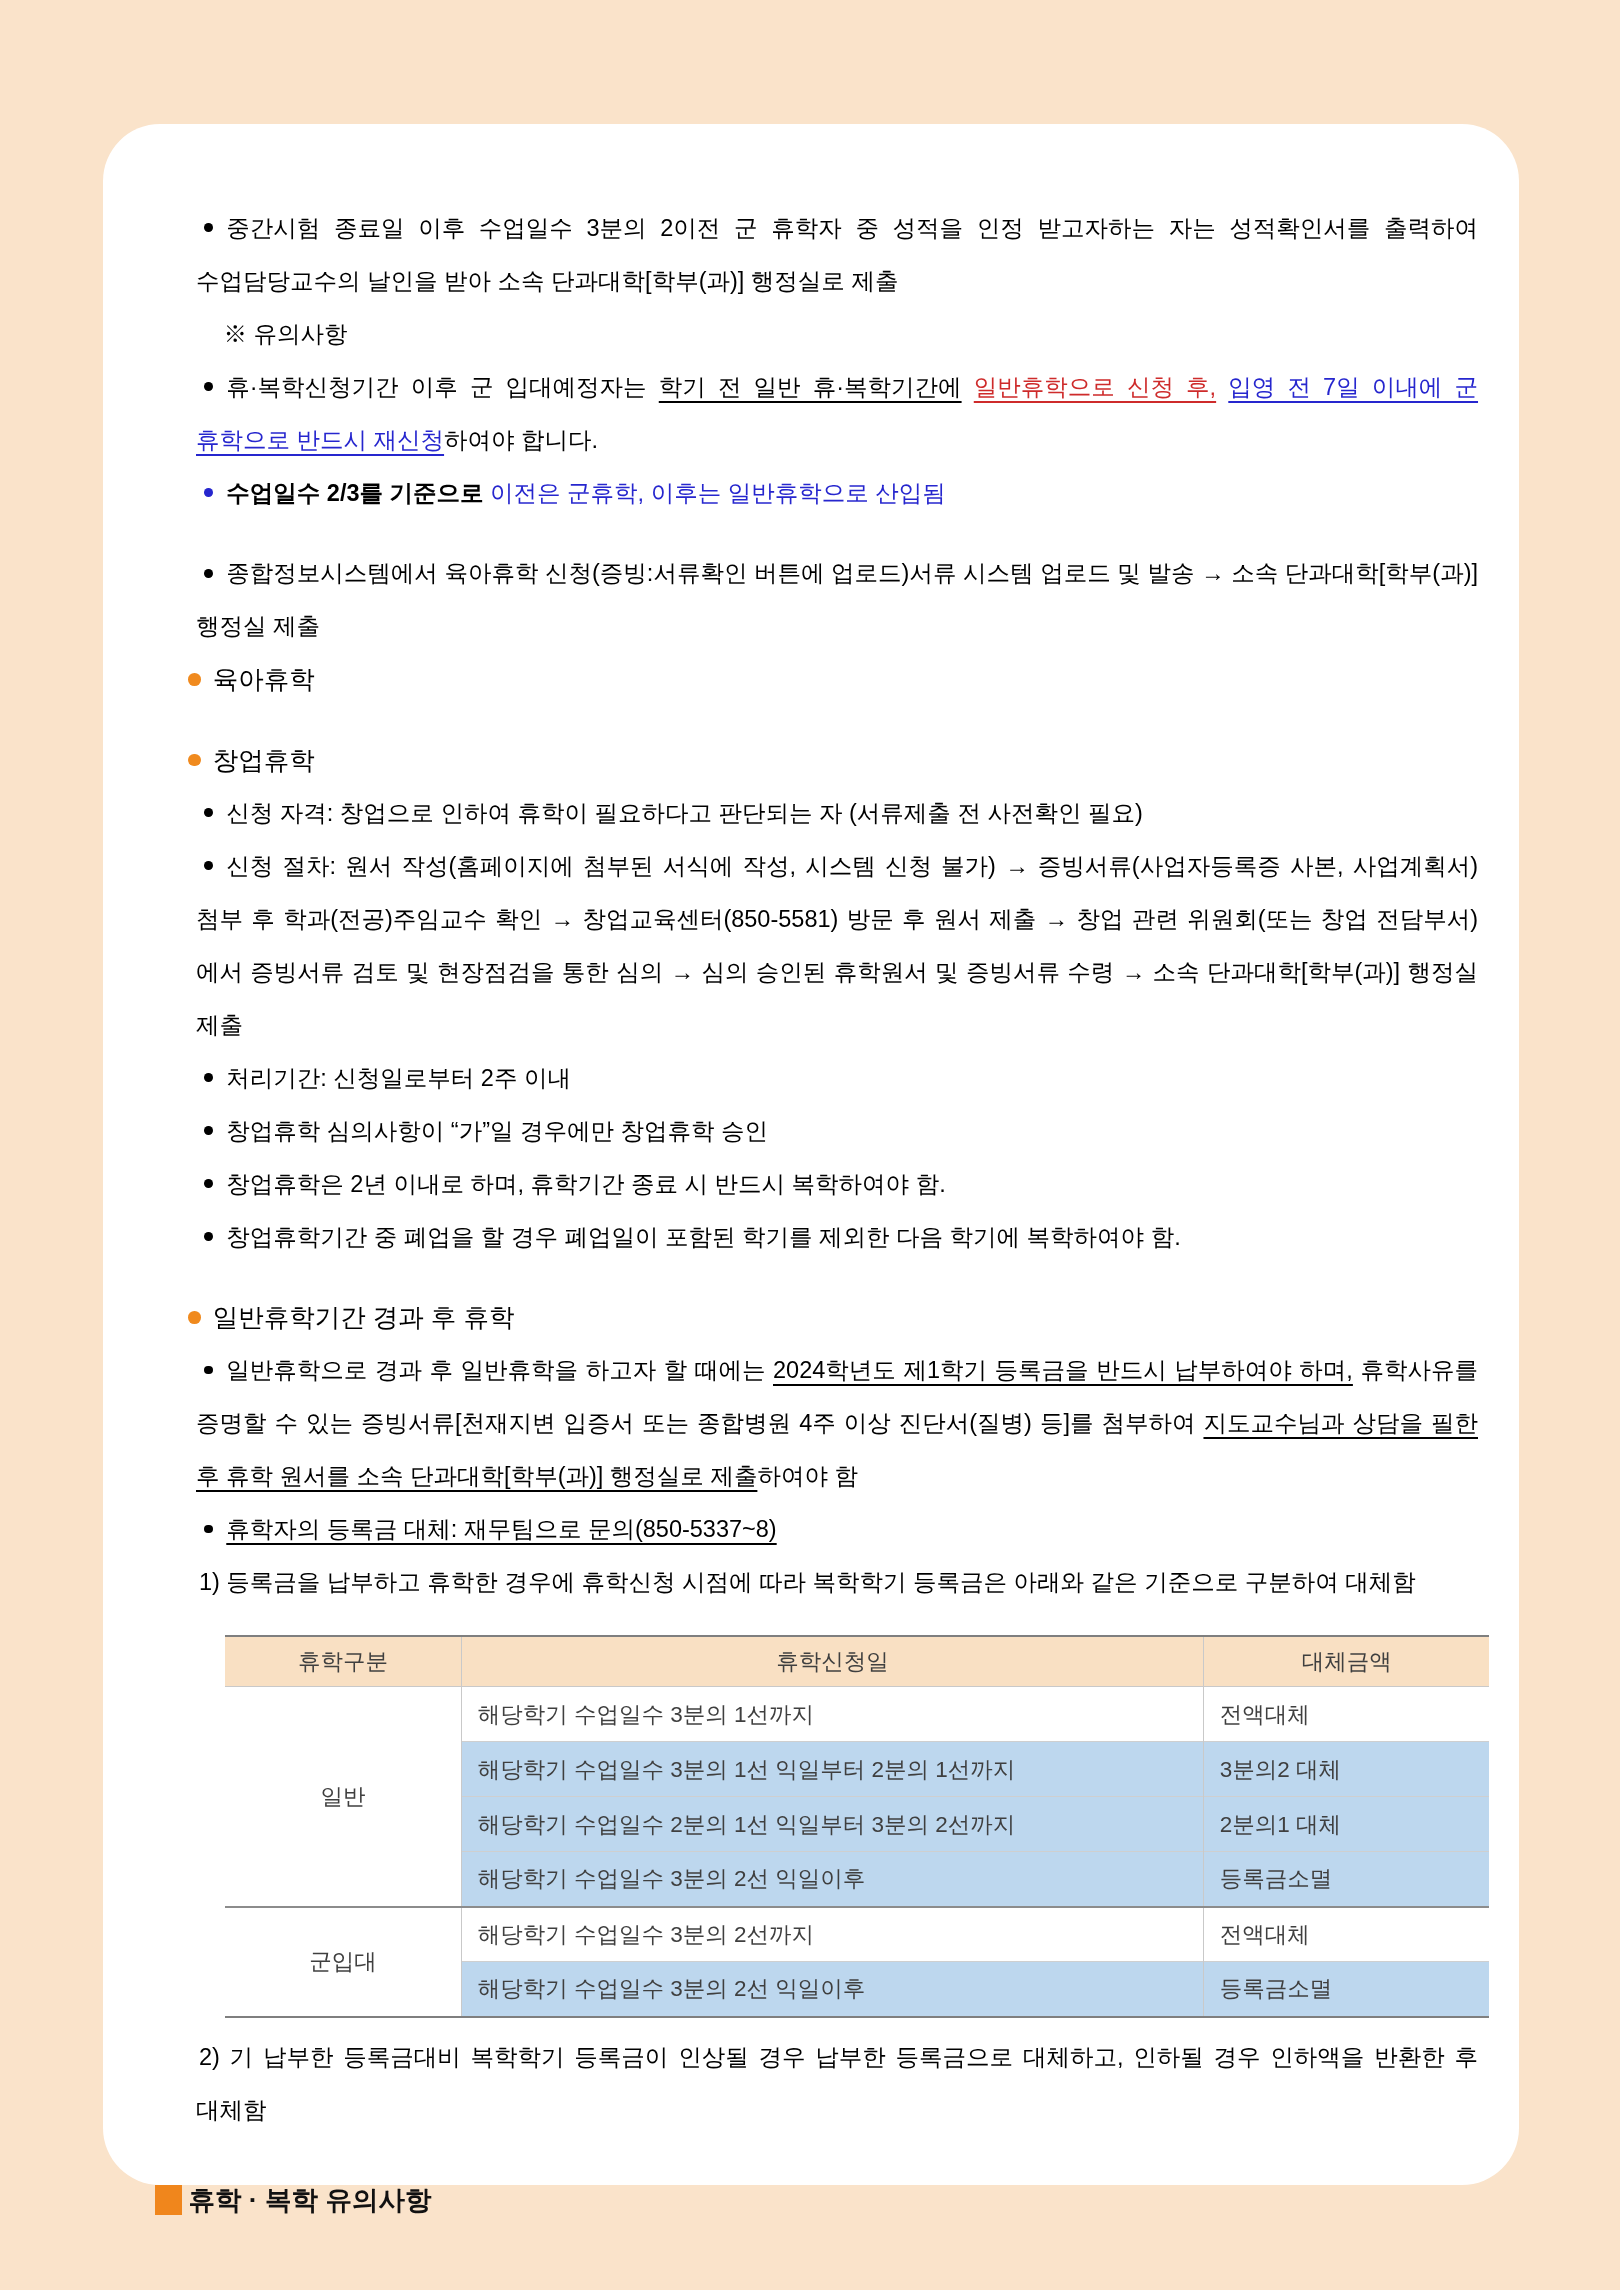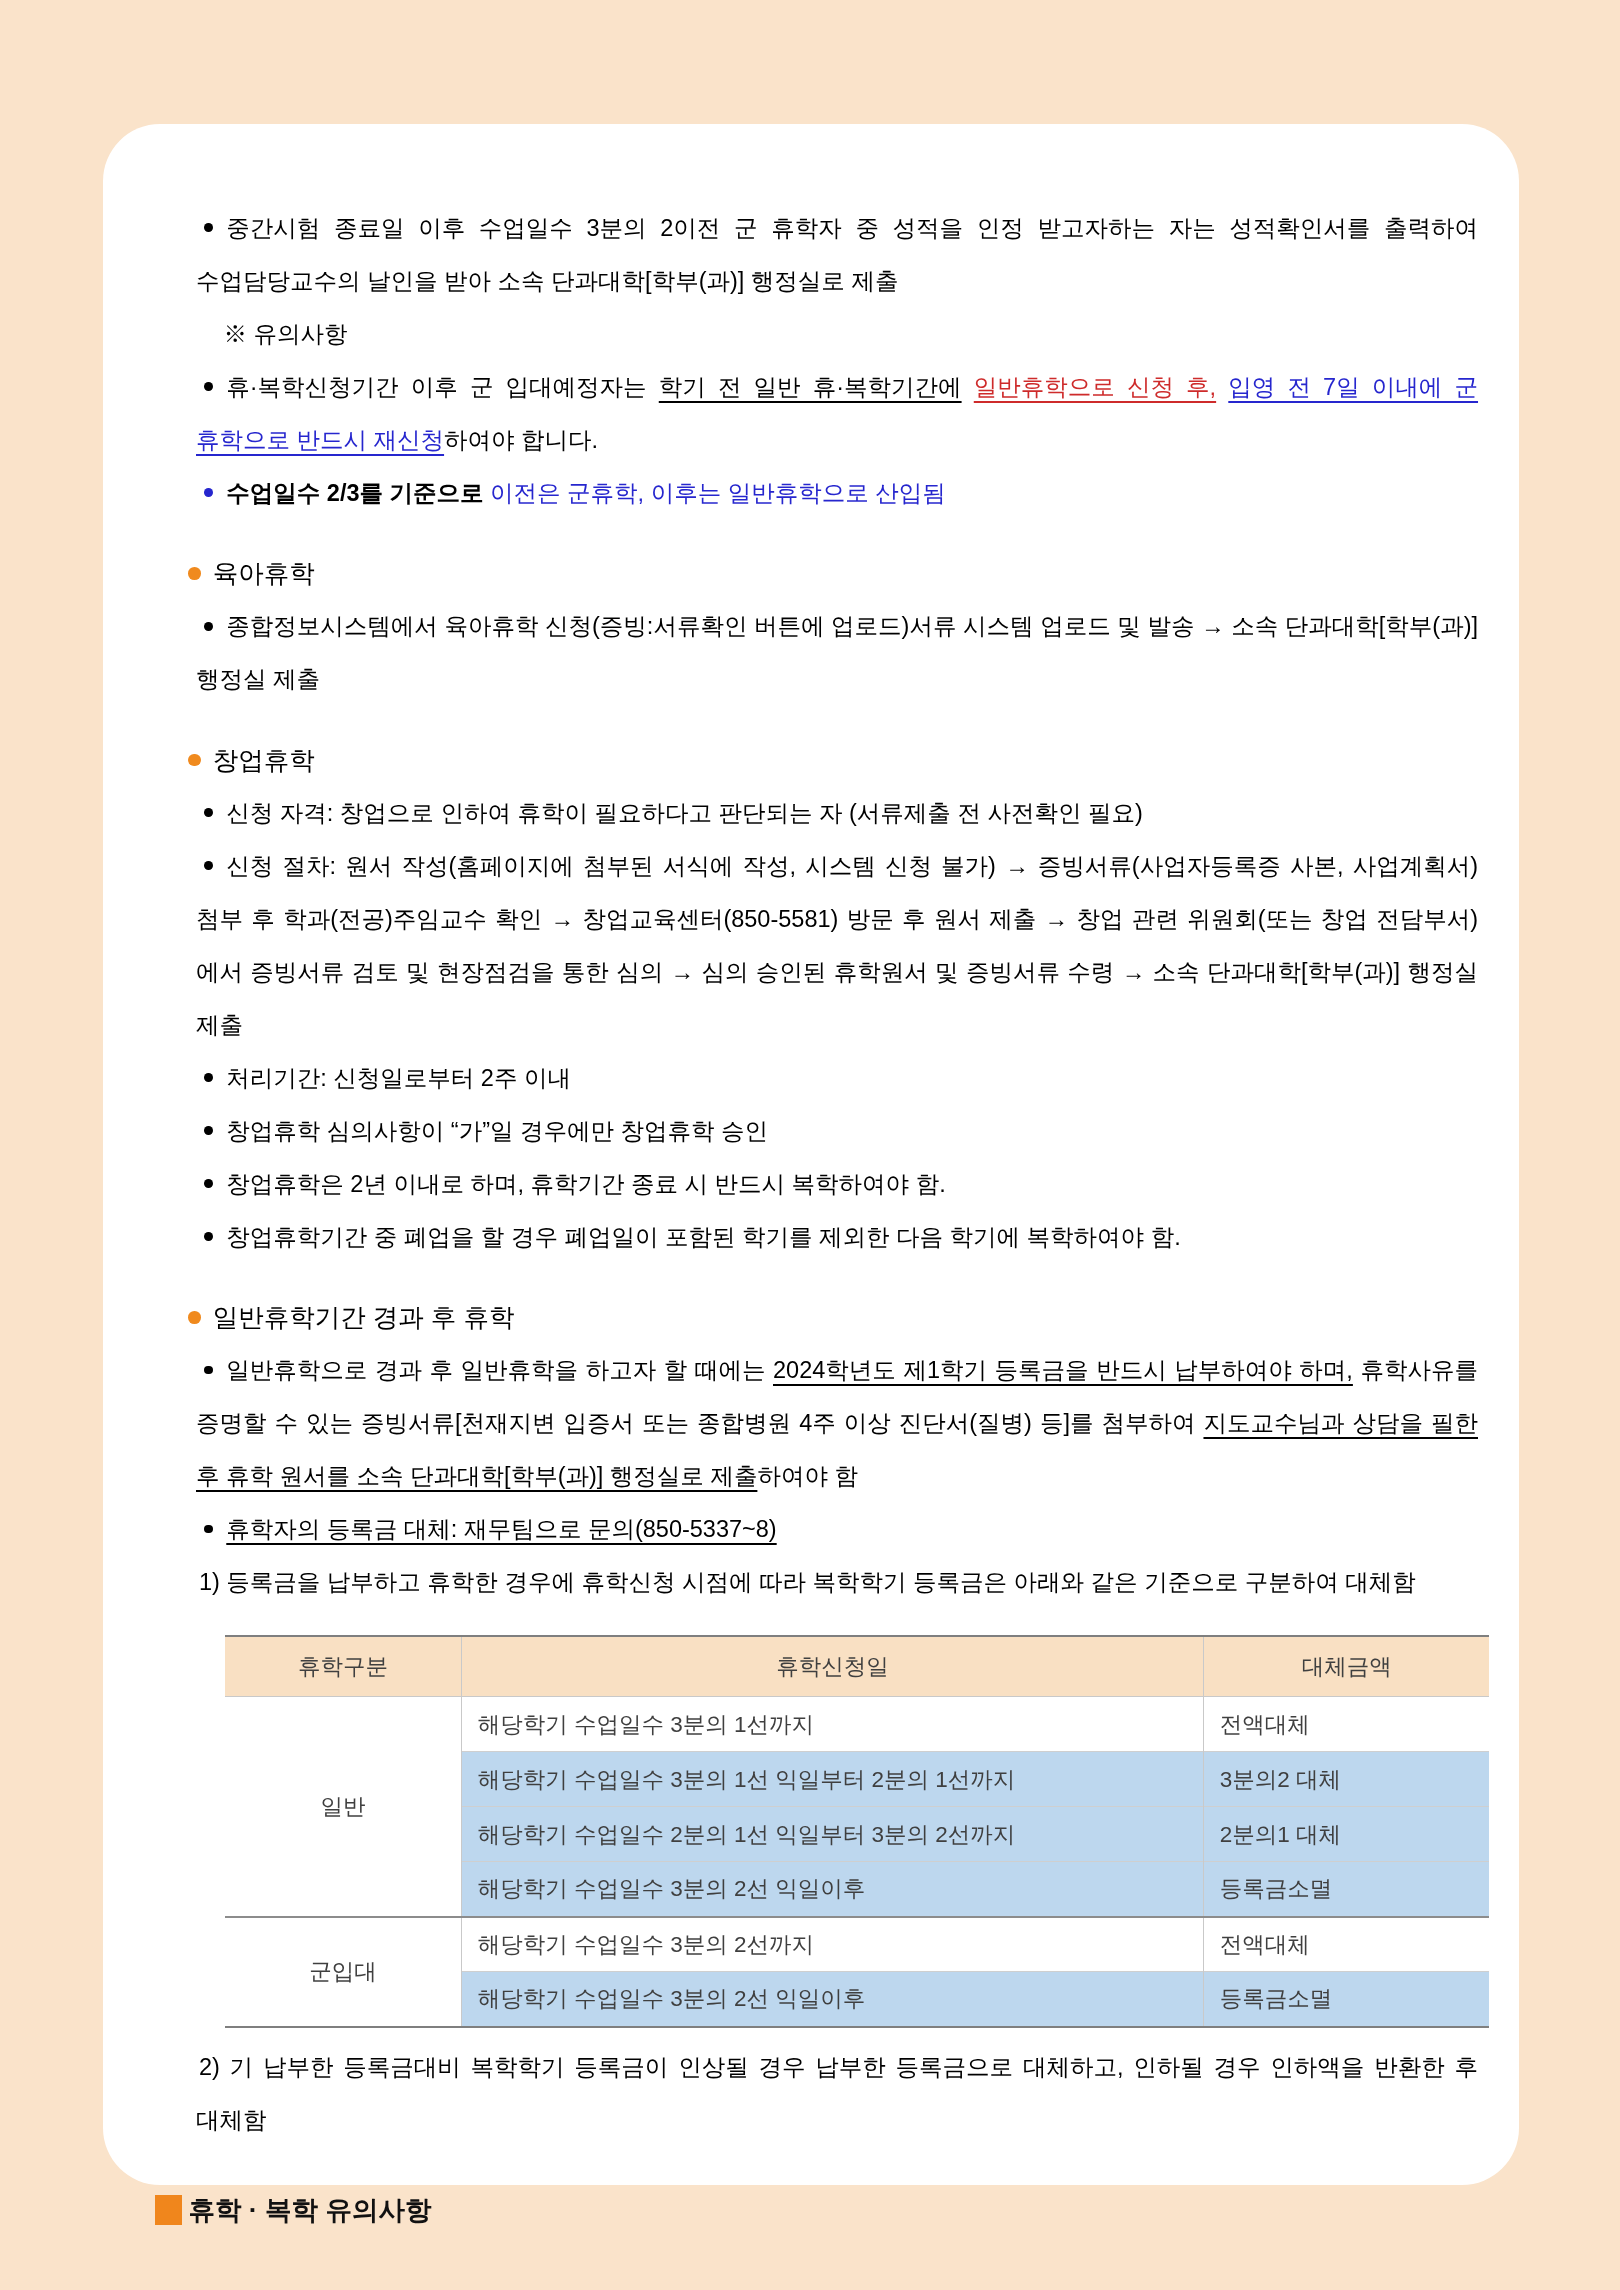--- a/index.html
+++ b/index.html
@@ -46,21 +46,21 @@
     border-collapse:collapse;
     width:calc(100% - 17.6px);
     margin:25.5px 0 13.7px 29px;
     font-size:22.5px; color:#3F3F3F;
     border-top:2.9px solid #7F7F7F;
     border-bottom:2.9px solid #7F7F7F;
     table-layout:fixed;
   }
   table.tuition thead th {
     background: var(--tbl-head, #F9E0C3);
-    height:61px; font-weight:normal; text-align:center;
+    height:51px; font-weight:normal; text-align:center;
     border-bottom:1px solid #C9C9C9;
   }
   table.tuition th.c2, table.tuition th.c3,
   table.tuition td.col-date, table.tuition td.col-amt { border-left:1px solid #C9C9C9; }
   table.tuition td { height:55px; padding:2px 15.7px; border-top:1px solid #CFCFCF; background:#fff; }
   table.tuition td.label { text-align:center; padding:2px 3.9px; }
   table.tuition tr.hl td.col-date, table.tuition tr.hl td.col-amt { background: var(--tbl-hl, #BDD7EE); }
   table.tuition tr.group-start td { border-top:2px solid #8C8C8C; }
   .col-w1 { width:18.7%; } .col-w2 { width:58.7%; } .col-w3 { width:22.6%; }
   
@@ -77,22 +77,22 @@
 <div class="panel">
 
   <div>
     <p class="para"><span class="dot"></span><span><span class="seg-n">중간시험 종료일 이후 수업일수 3분의 2이전 군 휴학자 중 성적을 인정 받고자하는 자는 성적확인서를 출력하여 수업담당교수의 날인을 받아 소속 단과대학[학부(과)] 행정실로 제출</span></span></p>
     <p class="para sub-note">※ 유의사항</p>
     <p class="para"><span class="dot"></span><span><span class="seg-n">휴·복학신청기간 이후 군 입대예정자는 </span><span class="seg-u">학기 전 일반 휴·복학기간에</span><span class="seg-n"> </span><span class="seg-ru">일반휴학으로 신청 후,</span><span class="seg-n"> </span><span class="seg-bu">입영 전 7일 이내에 군 휴학으로 반드시 재신청</span><span class="seg-n">하여야 합니다.</span></span></p>
     <p class="para"><span class="dot blue"></span><span><span class="seg-b">수업일수 2/3를 기준으로 </span><span class="seg-bl">이전은 군휴학, 이후는 일반휴학으로 산입됨</span></span></p>
   </div>
 
   <div class="section">
+    <p class="para"><span class="dot"></span><span><span class="seg-n">종합정보시스템에서 육아휴학 신청(증빙:서류확인 버튼에 업로드)서류 시스템 업로드 및 발송 → 소속 단과대학[학부(과)] 행정실 제출</span></span></p>
     <p class="para section-title"><span class="dot orange"></span><span>육아휴학</span></p>
-    <p class="para"><span class="dot"></span><span><span class="seg-n">종합정보시스템에서 육아휴학 신청(증빙:서류확인 버튼에 업로드)서류 시스템 업로드 및 발송 → 소속 단과대학[학부(과)] 행정실 제출</span></span></p>
   </div>
 
   <div class="section">
     <p class="para section-title"><span class="dot orange"></span><span>창업휴학</span></p>
     <p class="para"><span class="dot"></span><span><span class="seg-n">신청 자격: 창업으로 인하여 휴학이 필요하다고 판단되는 자 (서류제출 전 사전확인 필요)</span></span></p>
     <p class="para"><span class="dot"></span><span><span class="seg-n">신청 절차: 원서 작성(홈페이지에 첨부된 서식에 작성, 시스템 신청 불가) → 증빙서류(사업자등록증 사본, 사업계획서) 첨부 후 학과(전공)주임교수 확인 → 창업교육센터(850-5581) 방문 후 원서 제출 → 창업 관련 위원회(또는 창업 전담부서)에서 증빙서류 검토 및 현장점검을 통한 심의 → 심의 승인된 휴학원서 및 증빙서류 수령 → 소속 단과대학[학부(과)] 행정실 제출</span></span></p>
     <p class="para"><span class="dot"></span><span><span class="seg-n">처리기간: 신청일로부터 2주 이내</span></span></p>
     <p class="para"><span class="dot"></span><span><span class="seg-n">창업휴학 심의사항이 “가”일 경우에만 창업휴학 승인</span></span></p>
     <p class="para"><span class="dot"></span><span><span class="seg-n">창업휴학은 2년 이내로 하며, 휴학기간 종료 시 반드시 복학하여야 함.</span></span></p>
     <p class="para"><span class="dot"></span><span><span class="seg-n">창업휴학기간 중 폐업을 할 경우 폐업일이 포함된 학기를 제외한 다음 학기에 복학하여야 함.</span></span></p>

